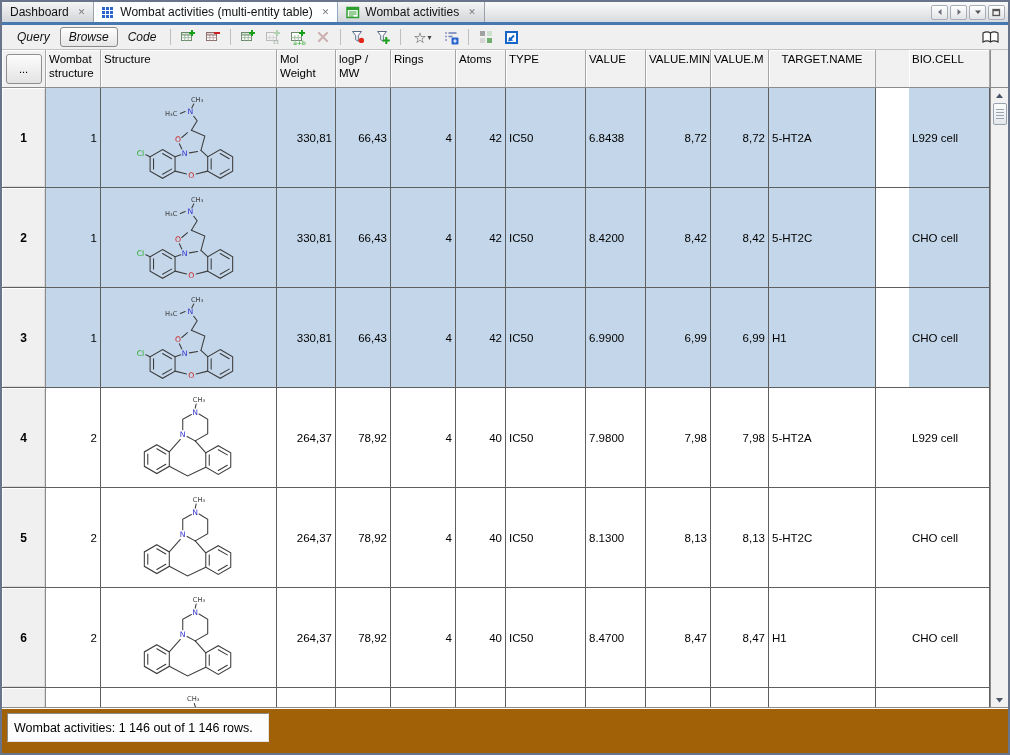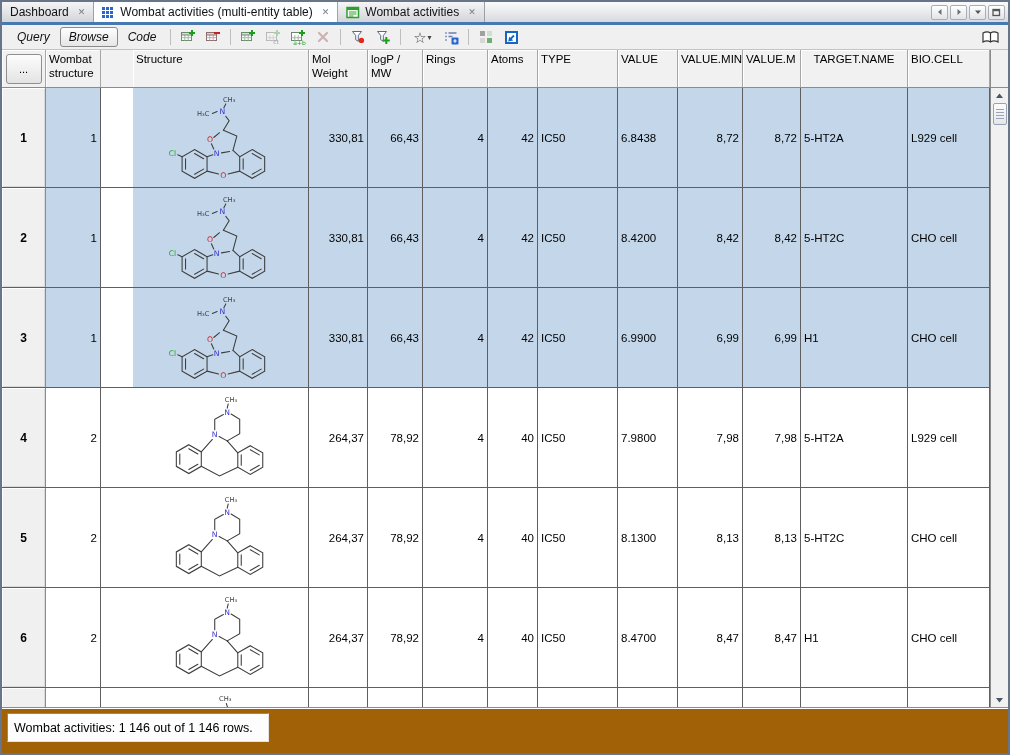--- a/index.html
+++ b/index.html
@@ -38,24 +38,24 @@
   .dots { width:36px; height:30px; border:1px solid #8f8f8f; border-radius:3px;
           background:linear-gradient(#fdfdfd,#e3e3e3); font-size:11px; font-family:inherit; }
   .tbody { flex:1; overflow:hidden; }
   .trow { height:100px; display:flex; border-bottom:1px solid #5f5f5f; background:#fff; }
   .cell { border-right:1px solid #5f5f5f; font-size:11.5px; display:flex; align-items:center;
           padding:0 3px; overflow:hidden; background:#fff; flex:none; color:#000; }
   .cell.num { justify-content:flex-end; }
   .trow.sel .cell:not(.rowhdr) { background:#c4d7ea; }
   .rowhdr { background:#f0f0f0; justify-content:center; font-weight:bold; font-size:12px;
             border-right:1px solid #8c8c8c; box-shadow:inset 1px 1px 0 #fff, inset -1px -1px 0 #d9d9d9; }
-  .c-rowhdr{width:44px;} .c-ws{width:55px;} .c-struct{width:176px; justify-content:center;margin-left:32px;}
+  .c-rowhdr{width:44px;} .c-ws{width:55px;} .c-struct{width:176px; justify-content:center;}
   .c-mw{width:59px;} .c-logp{width:55px;} .c-rings{width:65px;} .c-atoms{width:50px;}
   .c-type{width:80px;} .c-value{width:60px;} .c-vmin{width:65px;} .c-vmax{width:58px;}
-  .c-target{width:107px;text-align:center;} .c-bio{flex:1 1 auto; width:auto;}
+  .c-target{width:107px;text-align:center;} .c-bio{flex:1 1 auto; width:auto;margin-left:33px;}
   .mol { width:176px; height:96px; display:block; }
 
   
   .vscroll { width:18px; background:#f1f1f1; border-left:1px solid #8c8c8c; display:flex; flex-direction:column; align-items:center; flex:none; }
   .vs-spacer { height:38px; width:100%; border-bottom:1px solid #8c8c8c; }
   .vs-btn { width:16px; height:15px; display:flex; align-items:center; justify-content:center; }
   .vs-thumb { width:14px; height:22px; border:1px solid #98a2b0; border-radius:2px;
               background:linear-gradient(#fcfcfc,#e4e7ea); display:flex; flex-direction:column;
               justify-content:center; align-items:center; gap:2px; }
   .vs-thumb i { display:block; width:8px; height:1px; background:#9aa4b2; }

